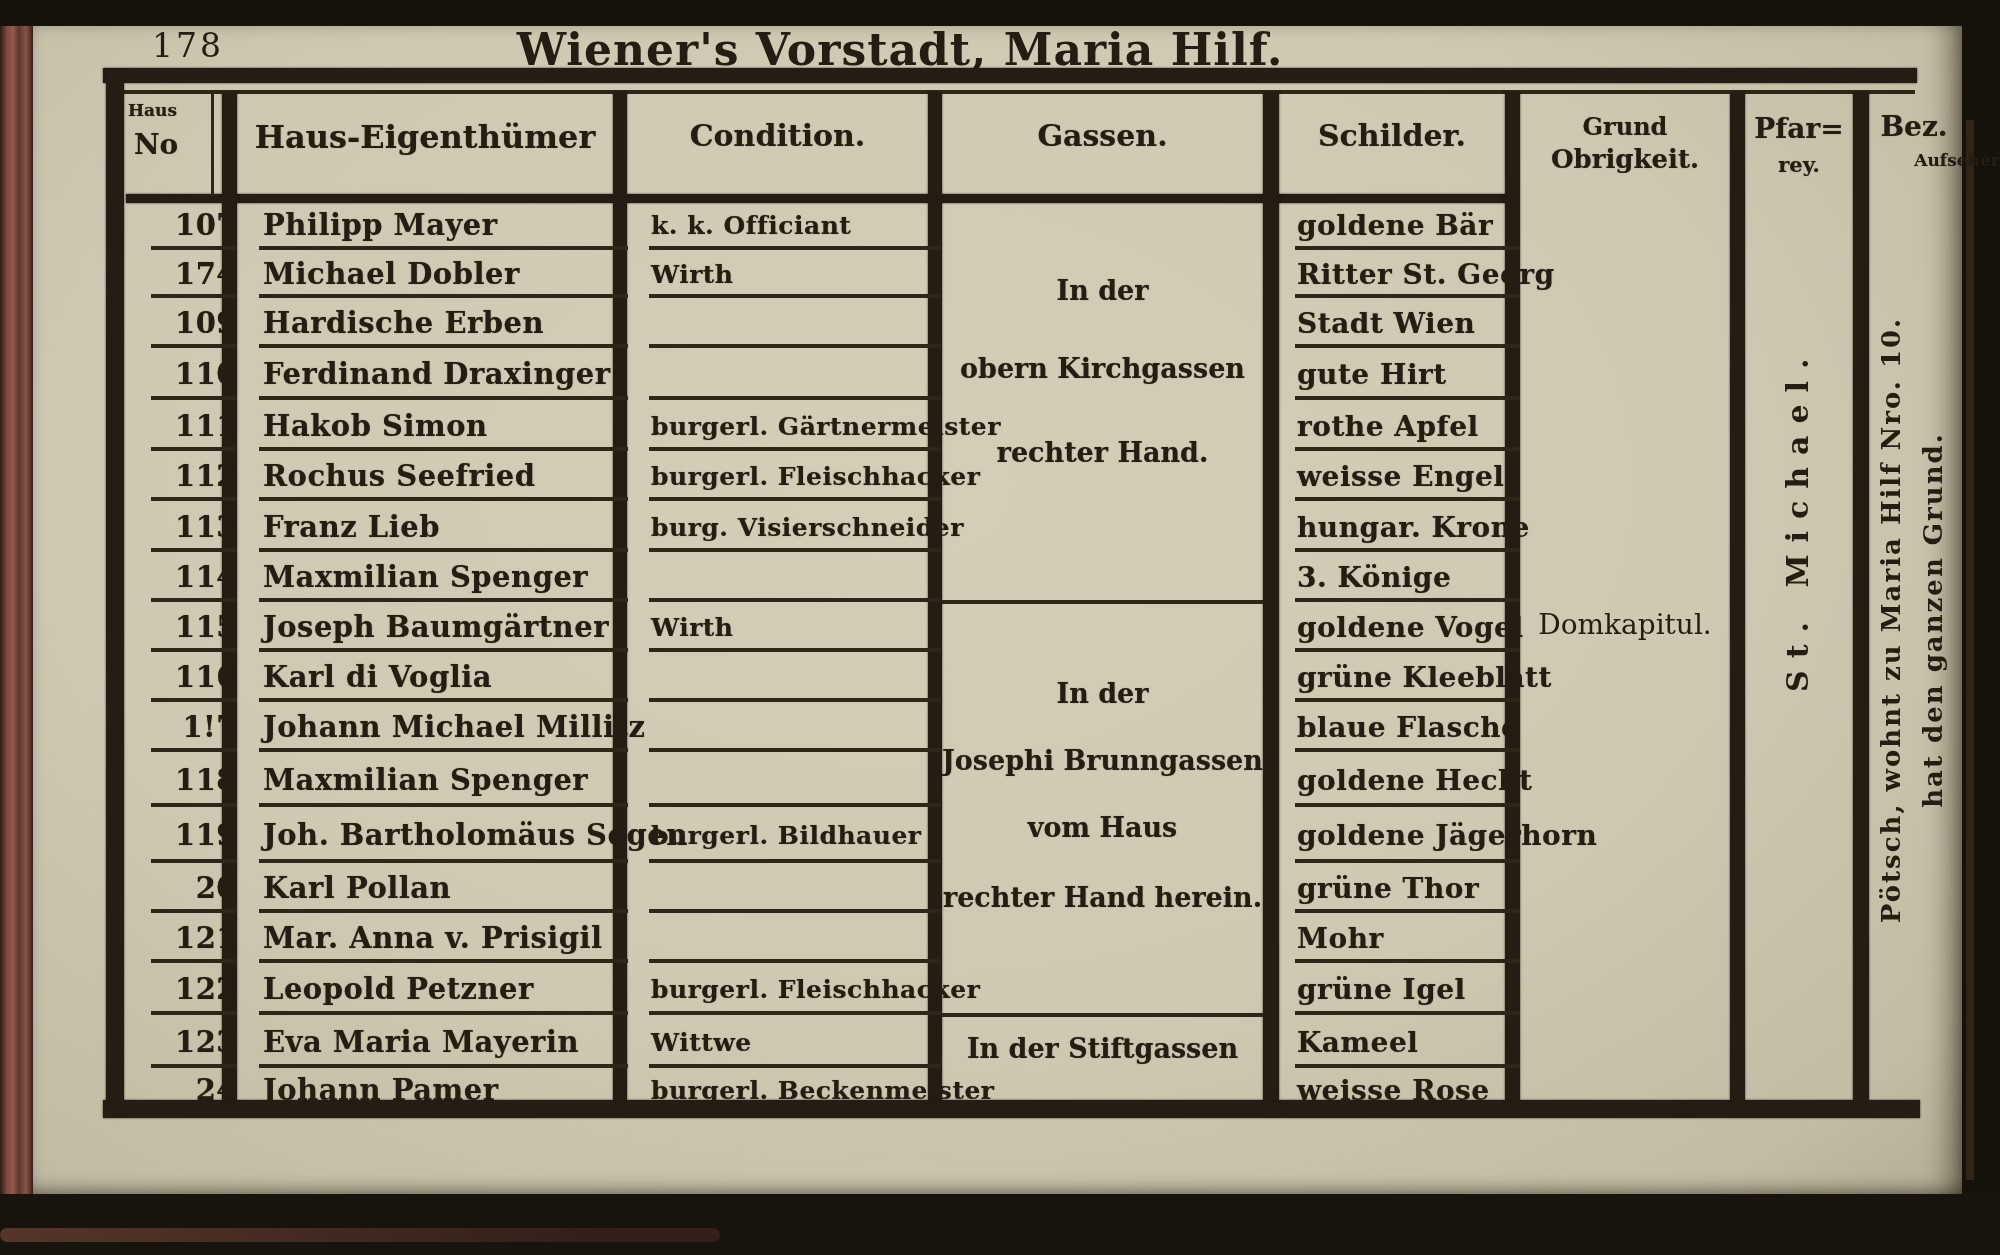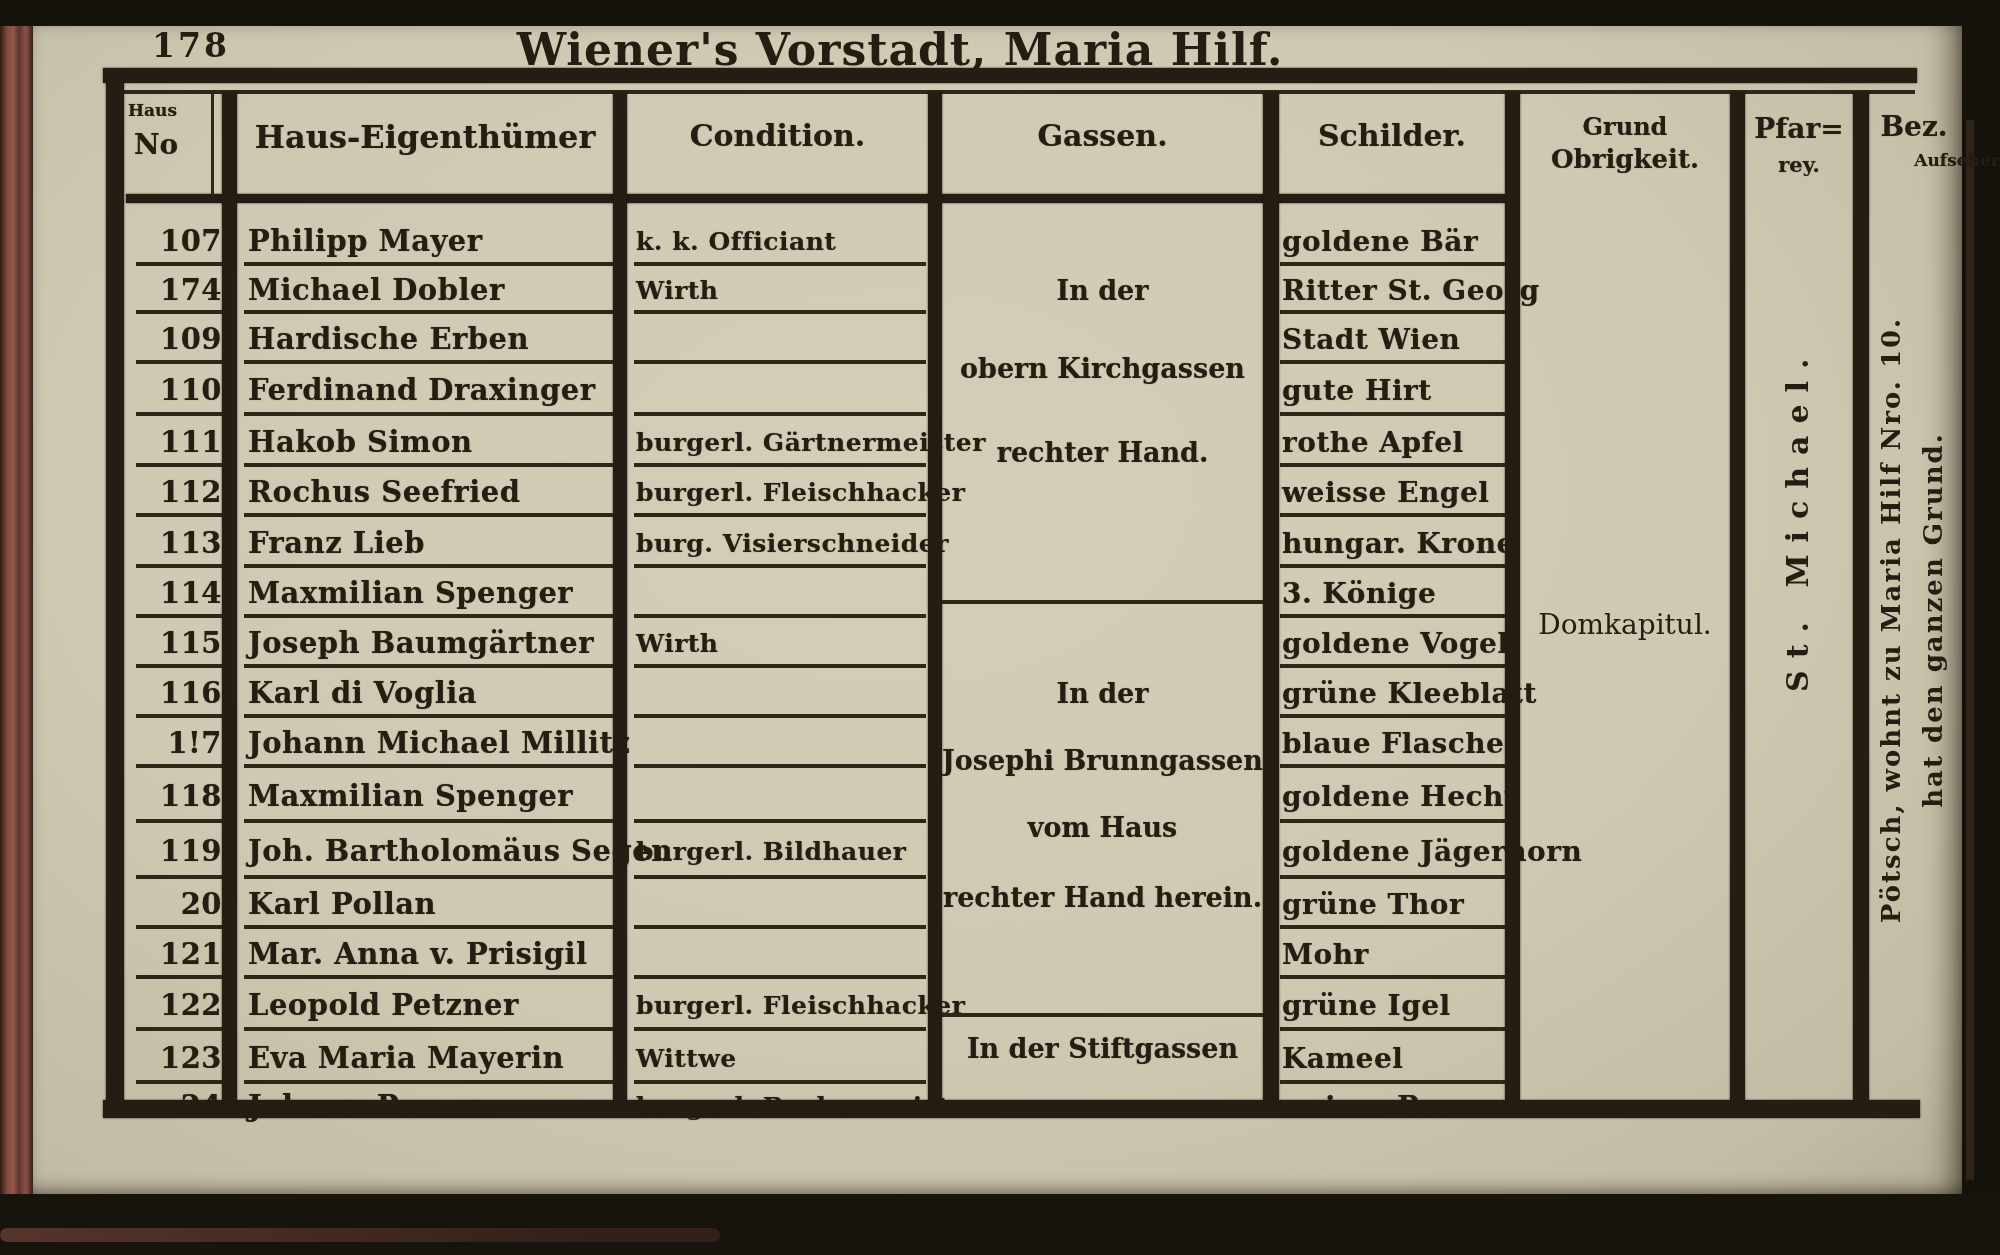--- a/index.html
+++ b/index.html
@@ -12,31 +12,31 @@
   .bottom-band{position:absolute;left:0;top:1194px;width:2000px;height:61px;background:#17130d;}
   .bottom-smear{position:absolute;left:0;top:1228px;width:720px;height:14px;
          background:linear-gradient(90deg,#6b4034,#3a241c 85%);opacity:.75;border-radius:7px;}
   .right-edge-line{position:absolute;left:1966px;top:120px;width:8px;height:1060px;background:#43301f;opacity:.6;}
   
   .page-bg{position:absolute;left:33px;top:14px;width:1929px;height:1180px;
          background:radial-gradient(ellipse at 45% 40%, #d4cdb7 0%, #cfc8b2 55%, #c3bca4 88%, #b4ad95 100%);
          box-shadow:inset 0 16px 20px -12px rgba(20,15,5,.55), inset -26px 0 30px -18px rgba(20,15,5,.6), inset 0 -14px 18px -12px rgba(20,15,5,.5);}
   .content{position:absolute;left:0;top:0;width:2000px;height:1255px;}
   
-  .pageno{position:absolute;left:152px;top:26px;font-size:33px;font-weight:bold;letter-spacing:3px;}
+  .pageno{position:absolute;left:152px;top:26px;font-size:33px;font-weight:normal;letter-spacing:3px;}
   .title{position:absolute;left:500px;top:24px;width:800px;text-align:center;font-size:44px;font-weight:bold;letter-spacing:1px;}
   
   .ln{position:absolute;background:#241d13;box-shadow:0 0 2px rgba(30,22,10,.8);}
   .thin{background:#2e2619;box-shadow:none;}
   
-  .row{position:absolute;left:126px;width:1382px;
+  .row{position:absolute;left:141px;width:1382px;
        background-image:linear-gradient(#2e2619,#2e2619),linear-gradient(#2e2619,#2e2619),linear-gradient(#2e2619,#2e2619),linear-gradient(#2e2619,#2e2619);
        background-repeat:no-repeat;
        background-position:10px bottom,118px bottom,508px bottom,1154px bottom;
-       background-size:86px 4px,369px 4px,292px 4px,225px 4px;margin-top:16px;}
+       background-size:86px 4px,369px 4px,292px 4px,225px 4px;}
   .row.last{background:none;}
   .c{position:absolute;top:50%;transform:translateY(-50%);white-space:nowrap;
      font-weight:bold;letter-spacing:.5px;text-shadow:0 0 1px rgba(36,29,18,.55);}
   .c.no{left:0;width:96px;text-align:right;font-size:29px;}
   .c.owner{left:122px;font-size:29px;}
   .c.cond{left:510px;font-size:25px;}
   .c.schild{left:1156px;font-size:28px;}
   
   .hd{position:absolute;text-align:center;font-weight:bold;white-space:nowrap;
       text-shadow:0 0 1px rgba(36,29,18,.55);}

